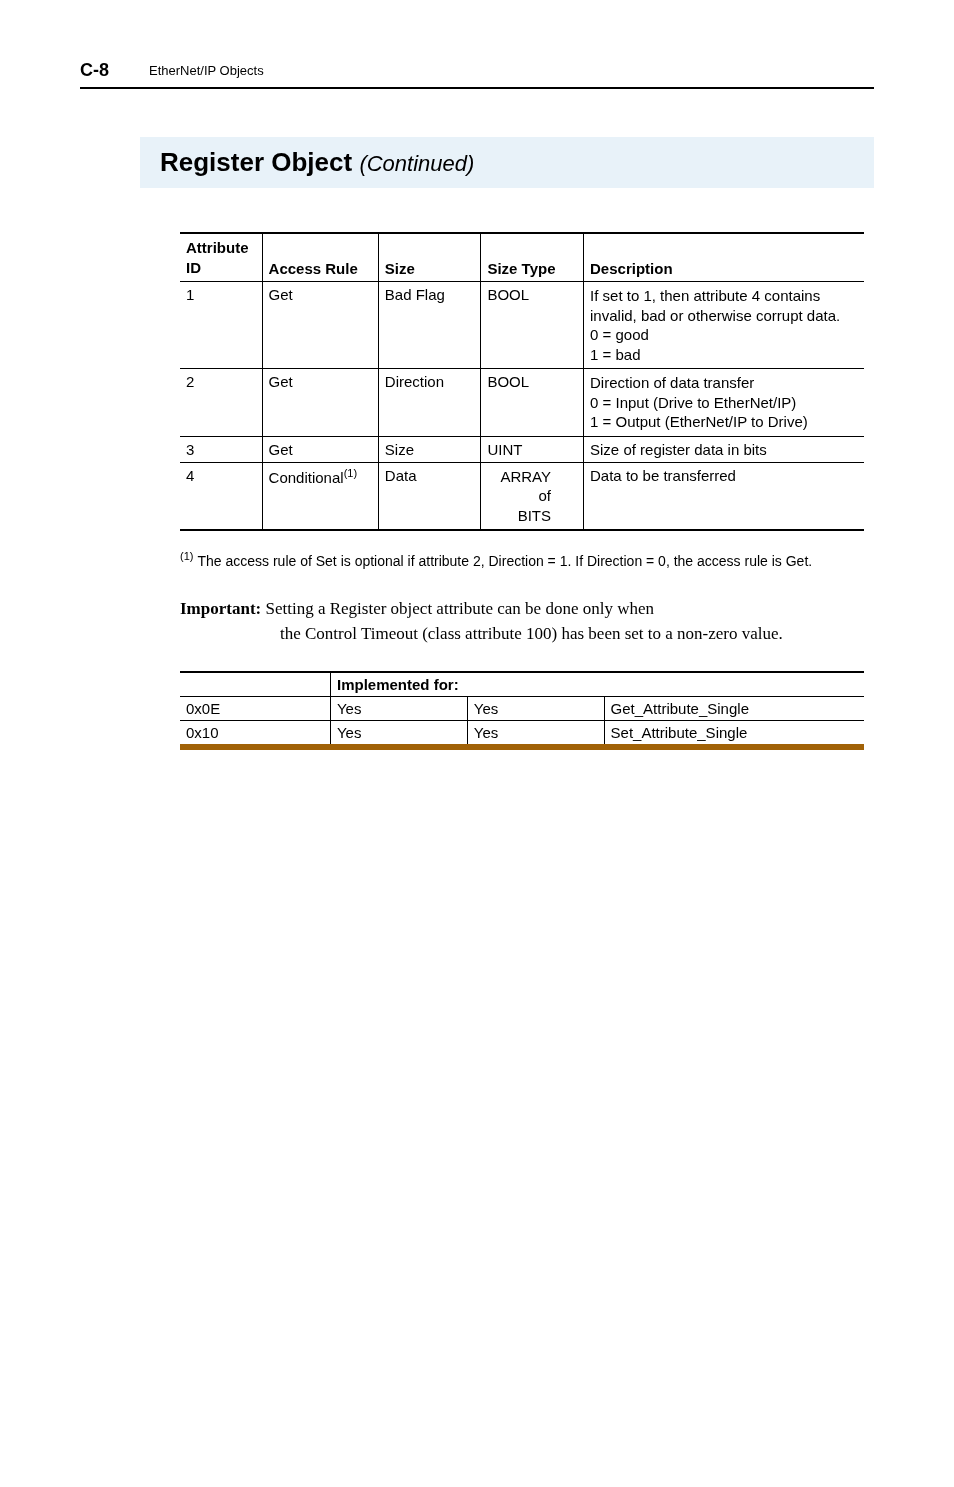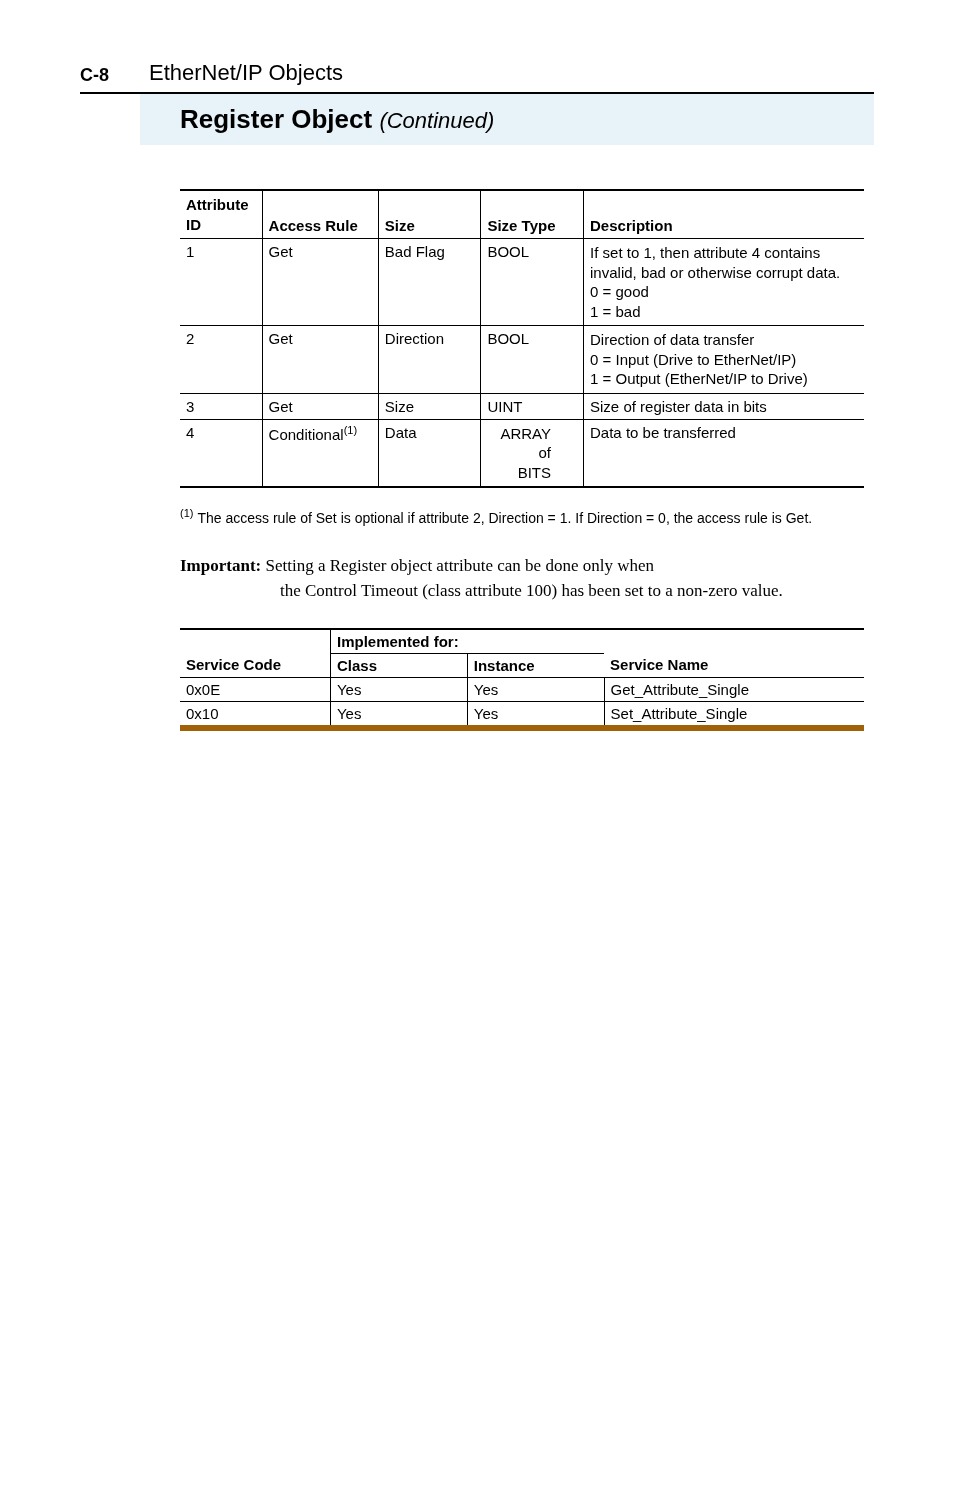--- a/index.html
+++ b/index.html
@@ -7,43 +7,44 @@
     background: #fff;
     font-family: Arial, Helvetica, sans-serif;
     color: #000;
     width: 954px;
     height: 1487px;
     position: relative;
     padding: 60px 80px 60px 80px;
   }
   .header-row {
     display: flex;
-    align-items: flex-end;
+    align-items: center;
     border-bottom: 2.5px solid #000;
     padding-bottom: 6px;
+    margin-bottom: 48px;
   }
   .page-num {
     font-weight: bold;
     font-size: 18px;
     margin-right: 40px;
   }
   .header-title {
-    font-size: 22px;
+    font-size: 13px;
     font-weight: normal;
   }
   .section-banner {
     background: #e8f2f9;
     padding: 10px 0 10px 0;
     margin-bottom: 44px;
     margin-left: 60px;
   }
   .section-banner-text {
     font-size: 26px;
     font-weight: bold;
-    padding-left: 40px;
+    padding-left: 20px;
   }
   .section-banner-text .continued {
     font-style: italic;
     font-weight: normal;
     font-size: 22px;
   }
   .content-indent {
     margin-left: 100px;
     margin-right: 10px;
   }
@@ -214,26 +215,20 @@
       <col style="width:20%">
       <col style="width:20%">
       <col style="width:38%">
     </colgroup>
     <thead>
       <tr class="toprow">
         <th style="border-bottom:none;"></th>
         <th colspan="2" class="svc-impl">Implemented for:</th>
         <th style="border-bottom:none;"></th>
       </tr>
-      <tr class="hdr2">
-        <th>Service Code</th>
-        <th class="col-class">Class</th>
-        <th class="col-inst">Instance</th>
-        <th class="col-sname" style="border-left:none;">Service Name</th>
-      </tr>
     </thead>
     <tbody>
       <tr>
         <td>0x0E</td>
         <td>Yes</td>
         <td>Yes</td>
         <td>Get_Attribute_Single</td>
       </tr>
       <tr>
         <td>0x10</td>

